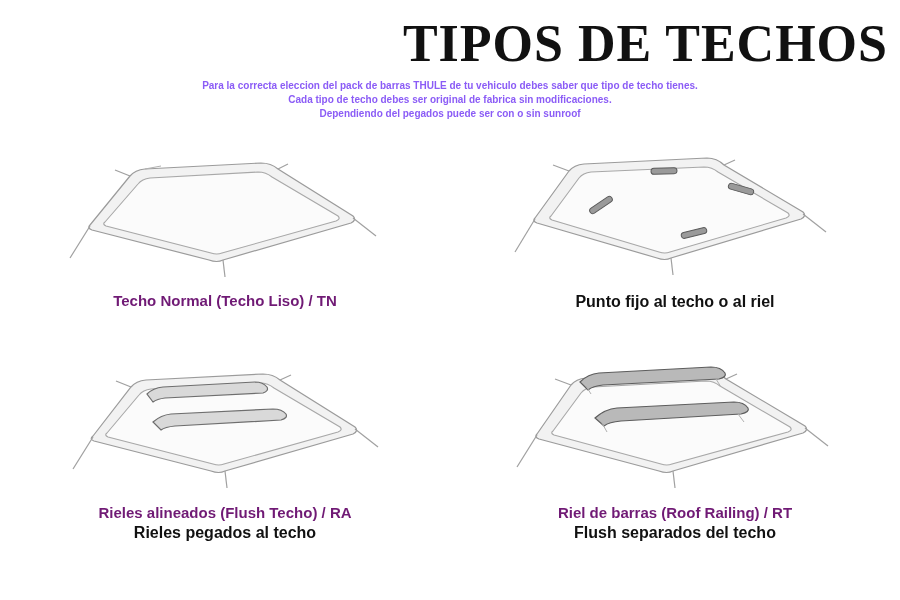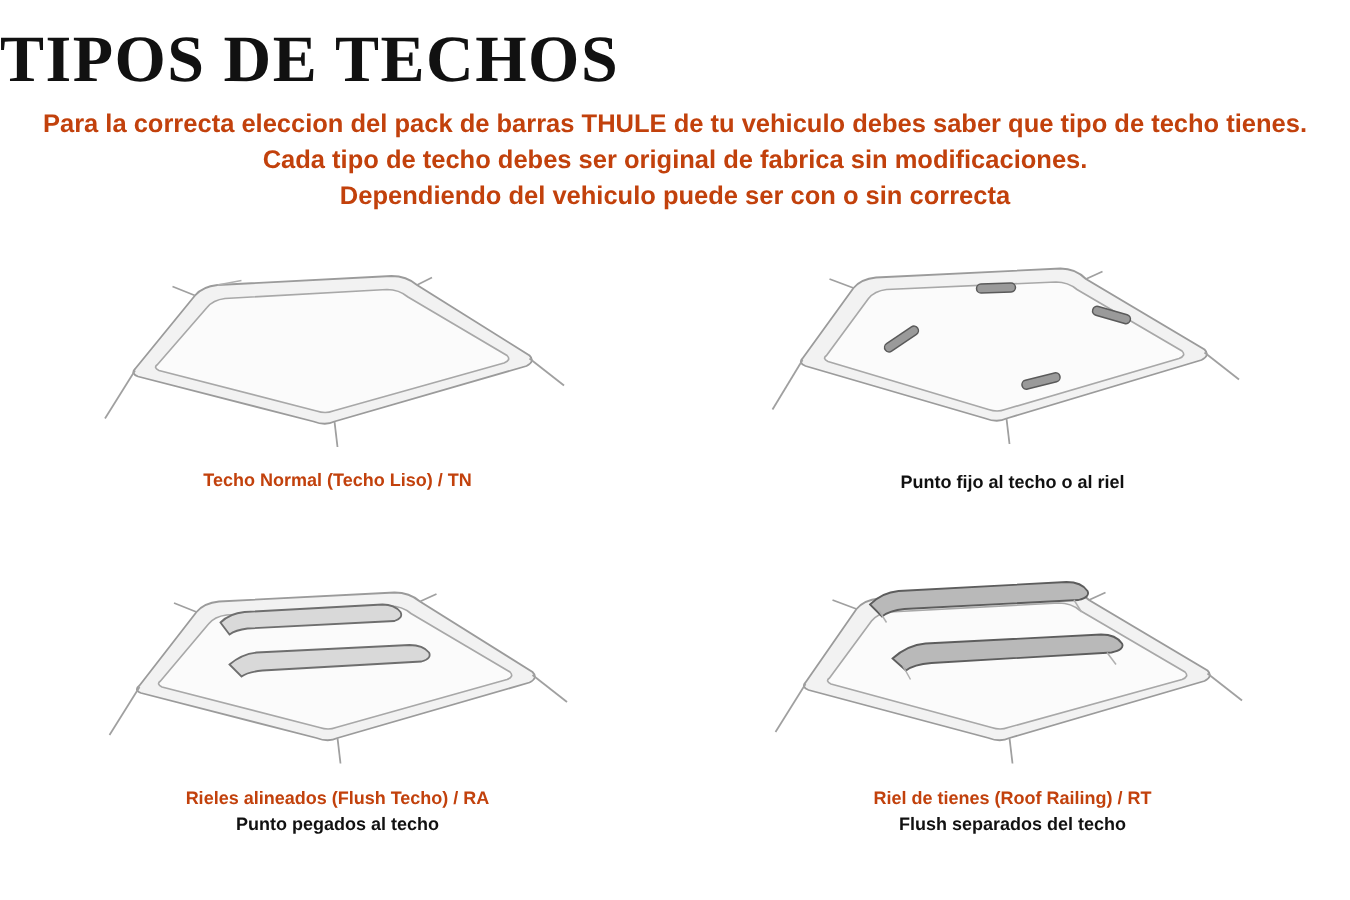--- a/index.html
+++ b/index.html
@@ -14,35 +14,35 @@
     color: #000000;
     overflow: hidden;
   }
   .page {
     position: relative;
     width: 900px;
     height: 600px;
     box-sizing: border-box;
   }
   .title {
-    text-align: left;
+    text-align: right;
     font-family: "Liberation Serif", serif;
-    font-size: 44px;
+    font-size: 52px;
     font-weight: bold;
     letter-spacing: 1px;
-    margin: 14px 0 6px 0;
+    margin: 14px 12px 6px 0;
     color: #111;
   }
   .subtitle-block {
     text-align: center;
     font-family: "Liberation Sans", sans-serif;
-    font-size: 17px;
+    font-size: 10px;
     font-weight: bold;
     line-height: 1.42;
-    color: #c2410c;
+    color: #8b5cf6;
     padding: 0 18px;
   }
   .grid {
     margin-top: 18px;
     display: grid;
     grid-template-columns: 1fr 1fr;
     grid-template-rows: 212px 212px;
   }
   .cell {
     position: relative;
@@ -51,29 +51,29 @@
     align-items: center;
     justify-content: flex-start;
   }
   .art {
     width: 380px;
     height: 150px;
     display: block;
   }
   .cap-main {
     font-family: "Liberation Sans", sans-serif;
-    font-size: 12px;
+    font-size: 15px;
     font-weight: bold;
-    color: #c2410c;
+    color: #701a75;
     text-align: center;
     margin-top: 2px;
   }
   .cap-sub {
     font-family: "Liberation Sans", sans-serif;
-    font-size: 12px;
+    font-size: 16px;
     font-weight: bold;
     color: #111;
     text-align: center;
     margin-top: 3px;
   }
   .roof-outline {
     fill: #f2f2f2;
     stroke: #9b9b9b;
     stroke-width: 1.2;
   }
@@ -111,21 +111,21 @@
 </head>
 <body>
 
 <div class="page">
 
   <div class="title">TIPOS DE TECHOS</div>
 
   <div class="subtitle-block">
     <div>Para la correcta eleccion del pack de barras THULE de tu vehiculo debes saber que tipo de techo tienes.</div>
     <div>Cada tipo de techo debes ser original de fabrica sin modificaciones.</div>
-    <div>Dependiendo del vehiculo puede ser con o sin correcta</div>
+    <div>Dependiendo del pegados puede ser con o sin sunroof</div>
   </div>
 
   <div class="grid">
 
     <div class="cell">
       <svg class="art" viewBox="0 0 380 150">
         <path class="roof-outline" d="M55 85 L95 36 Q100 30 110 29 L226 23 Q236 23 243 29 L318 76 Q322 80 316 83 L188 120 Q182 123 174 120 L57 90 Q52 88 55 85 Z"></path>
         <path class="roof-face" d="M70 82 L103 44 Q107 39 115 38 L223 32 Q231 32 237 37 L303 76 Q306 79 301 81 L187 113 Q182 115 176 113 L71 86 Q67 84 70 82 Z"></path>
         <path class="pillar" d="M55 86 L35 118"></path>
         <path class="pillar" d="M95 36 L80 30"></path>
@@ -161,37 +161,37 @@
         <path class="roof-face" d="M72 81 L104 43 Q108 38 116 37 L225 31 Q233 31 239 36 L305 75 Q308 78 303 80 L189 112 Q184 114 178 112 L73 85 Q69 83 72 81 Z"></path>
         <path class="rail" d="M112 42 Q118 36 128 35 L220 30 Q228 30 232 35 Q234 39 228 41 L130 46 Q122 47 118 50 Z"></path>
         <path class="rail" d="M118 70 Q126 63 136 62 L238 57 Q247 57 251 62 Q253 66 246 68 L140 74 Q130 75 126 78 Z"></path>
         <path class="pillar" d="M58 85 L38 117"></path>
         <path class="pillar" d="M96 35 L81 29"></path>
         <path class="pillar" d="M245 28 L256 23"></path>
         <path class="pillar" d="M320 77 L343 95"></path>
         <path class="pillar" d="M190 119 L192 136"></path>
       </svg>
       <div class="cap-main">Rieles alineados (Flush Techo) / RA</div>
-      <div class="cap-sub">Punto pegados al techo</div>
+      <div class="cap-sub">Rieles pegados al techo</div>
     </div>
 
     <div class="cell">
       <svg class="art" viewBox="0 0 380 150">
         <path class="roof-outline" d="M52 82 L86 33 Q91 27 101 26 L224 20 Q234 20 241 27 L320 74 Q324 78 318 81 L188 119 Q182 122 174 119 L54 87 Q49 85 52 82 Z"></path>
         <path class="roof-face" d="M68 79 L96 41 Q100 36 108 35 L221 29 Q229 29 235 34 L305 75 Q308 78 303 80 L187 112 Q182 114 176 112 L69 83 Q65 81 68 79 Z"></path>
         <path class="rail-dark" d="M95 30 Q103 22 114 21 L226 15 Q236 15 240 21 Q242 25 234 27 L118 33 Q108 34 103 38 Z"></path>
         <path class="thin" d="M101 34 L106 42"></path>
         <path class="thin" d="M231 27 L236 35"></path>
         <path class="rail-dark" d="M110 66 Q120 57 132 56 L249 50 Q259 50 263 56 Q265 60 256 62 L136 69 Q124 70 119 74 Z"></path>
         <path class="thin" d="M117 71 L122 80"></path>
         <path class="thin" d="M253 62 L259 70"></path>
         <path class="pillar" d="M52 83 L32 115"></path>
         <path class="pillar" d="M86 33 L70 27"></path>
         <path class="pillar" d="M241 27 L252 22"></path>
         <path class="pillar" d="M320 76 L343 94"></path>
         <path class="pillar" d="M188 119 L190 136"></path>
       </svg>
-      <div class="cap-main">Riel de tienes (Roof Railing) / RT</div>
+      <div class="cap-main">Riel de barras (Roof Railing) / RT</div>
       <div class="cap-sub">Flush separados del techo</div>
     </div>
 
   </div>
 </div>
 
 </body></html>

